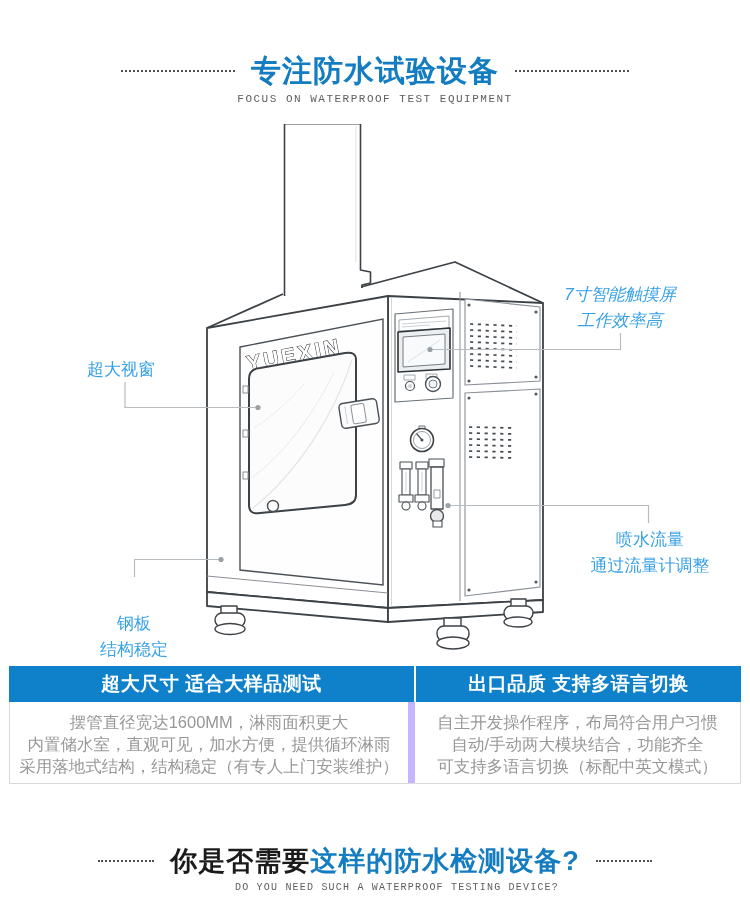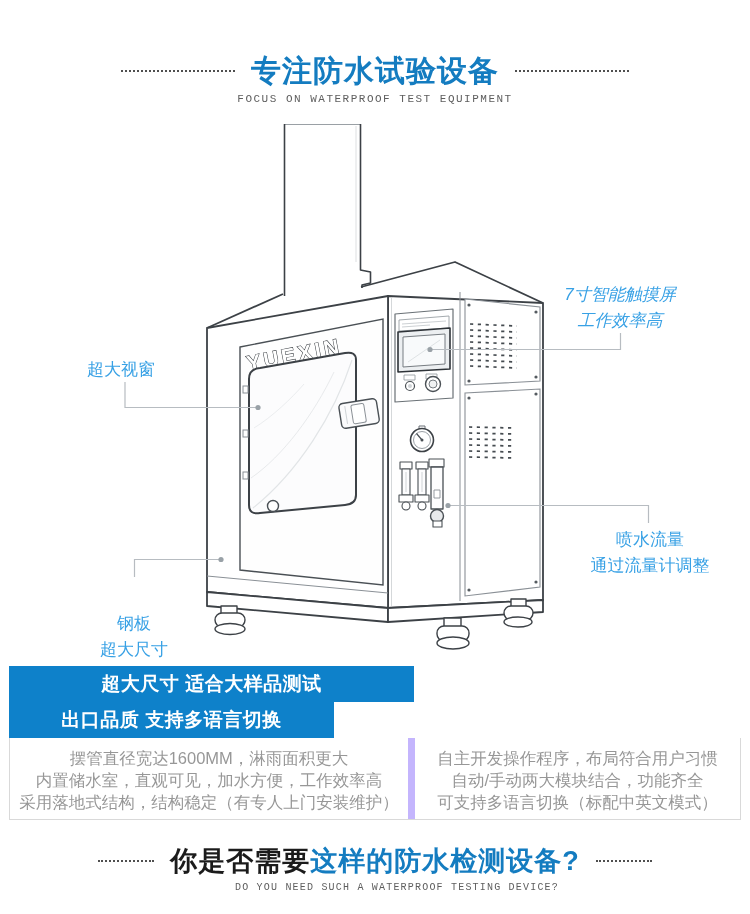--- a/index.html
+++ b/index.html
@@ -25,21 +25,21 @@
   .bottom-title .blu{color:#147cc0;}
   .sub-en.bottom{font-size:10px;letter-spacing:1.2px;margin-left:44px;}
   
   .machine-svg{position:absolute;left:0;top:110px;width:750px;height:560px;}
   .callout{
     position:absolute;color:#38a1e5;font-size:17px;line-height:26px;white-space:nowrap;
   }
   .callout.center{text-align:center;white-space:normal;}
   
   .features{position:absolute;left:9px;top:666px;width:732px;}
-  .feat-banners{display:flex;flex-direction:column;}
+  .feat-banners{display:flex;}
   .feat-banner{
     height:36px;background:#0e81ca;color:#ffffff;font-size:19px;font-weight:bold;
     display:flex;align-items:center;justify-content:center;letter-spacing:0.5px;
   }
   .feat-banner.left{width:405px;margin-right:2px;}
   .feat-banner.right{width:325px;}
   .feat-body{
     display:flex;border:1px solid #d9d9d9;border-top:none;box-sizing:border-box;height:82px;
   }
   .feat-col{
@@ -213,36 +213,36 @@
   </div>
   <div class="callout" style="left:87px;top:357px;">
     <span>超大视窗</span>
   </div>
   <div class="callout center" style="left:565px;top:527px;width:170px;">
     <div>喷水流量</div>
     <div>通过流量计调整</div>
   </div>
   <div class="callout center" style="left:68px;top:611px;width:132px;">
     <div>钢板</div>
-    <div>超大尺寸</div>
+    <div>结构稳定</div>
   </div>
 
   <div class="features">
     <div class="feat-banners">
       <div class="feat-banner left">
         <span>超大尺寸 适合大样品测试</span>
       </div>
       <div class="feat-banner right">
         <span>出口品质 支持多语言切换</span>
       </div>
     </div>
     <div class="feat-body">
       <div class="feat-col left">
         <div>摆管直径宽达1600MM，淋雨面积更大</div>
-        <div>内置储水室，直观可见，加水方便，工作效率高</div>
+        <div>内置储水室，直观可见，加水方便，提供循环淋雨</div>
         <div>采用落地式结构，结构稳定（有专人上门安装维护）</div>
       </div>
       <div class="feat-col right">
         <div>自主开发操作程序，布局符合用户习惯</div>
         <div>自动/手动两大模块结合，功能齐全</div>
         <div>可支持多语言切换（标配中英文模式）</div>
       </div>
     </div>
   </div>
 

